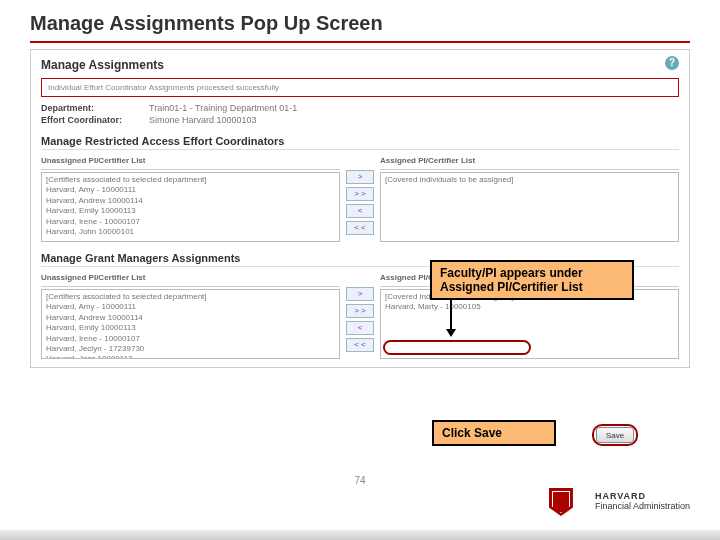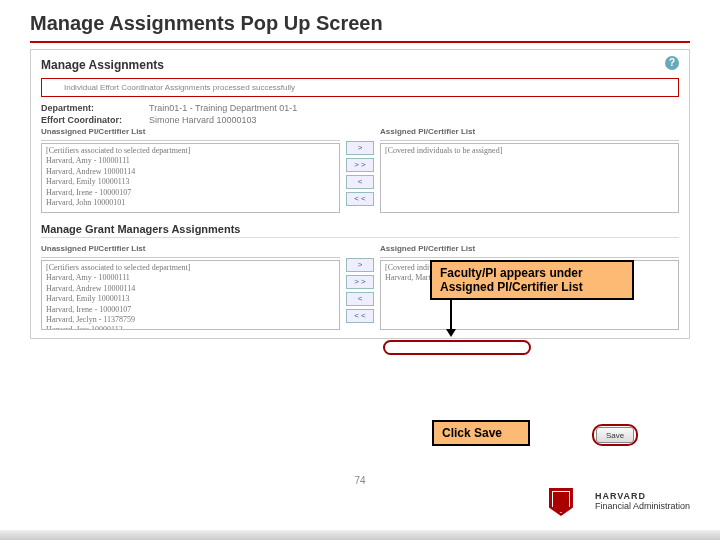--- a/index.html
+++ b/index.html
@@ -2,38 +2,38 @@
 <html><head>
 <meta charset="utf-8">
 <style>
   * { box-sizing: border-box; margin: 0; padding: 0; }
   body { width: 720px; height: 540px; background: #fff; font-family: Arial, sans-serif; position: relative; overflow: hidden; }
   .slide-title { font-size: 20px; font-weight: bold; color: #333; padding: 12px 0 6px 30px; }
   .title-underline { height: 2px; background: #b00; margin: 0 30px 6px 30px; }
   .popup { margin: 0 30px; border: 1px solid #ccc; background: #fff; font-size: 9px; color: #555; position: relative; padding: 6px 10px 8px 10px; }
   .popup-title { font-weight: bold; font-size: 12px; color: #333; padding: 2px 0 6px 0; }
   .help-icon { position: absolute; top: 6px; right: 10px; width: 14px; height: 14px; border-radius: 50%; background: #6ab; color: #fff; font-size: 10px; text-align: center; line-height: 14px; font-weight: bold; }
-  .status-box { border: 1px solid #b00; background: #fff; padding: 4px 22px; margin-bottom: 6px; font-size: 8px; color: #888; filter: blur(0.4px); }
+  .status-box { border: 1px solid #b00; background: #fff; padding: 4px 6px; margin-bottom: 6px; font-size: 8px; color: #888; filter: blur(0.4px); }
   .info-row { display: flex; gap: 18px; margin: 2px 0; }
   .info-label { font-weight: bold; color: #444; min-width: 90px; }
   .info-val { color: #777; filter: blur(0.5px); }
   .section-head { font-weight: bold; color: #333; font-size: 11px; margin: 10px 0 6px 0; border-bottom: 1px solid #ddd; padding-bottom: 2px; }
   .dual-list { display: flex; align-items: flex-start; gap: 6px; }
   .list-col { flex: 1; }
   .list-label { font-weight: bold; color: #666; font-size: 8px; border-bottom: 1px solid #ccc; padding-bottom: 4px; margin-bottom: 2px; filter: blur(0.3px); }
-  .list-box { border: 1px solid #bbb; background: #fff; height: 70px; overflow-y: scroll; padding: 2px 4px; font-size: 8px; color: #777; line-height: 1.3; font-family: Liberation Serif, serif; }
+  .list-box { border: 1px solid #bbb; background: #fff; height: 70px; overflow-y: scroll; padding: 2px 4px; font-size: 8px; color: #777; line-height: 1.3; }
   .list-box div { white-space: nowrap; filter: blur(0.4px); }
   .list-box::-webkit-scrollbar { width: 10px; }
   .list-box::-webkit-scrollbar-track { background: #eee; border-left: 1px solid #ccc; }
   .list-box::-webkit-scrollbar-thumb { background: #bbb; }
   .move-col { display: flex; flex-direction: column; gap: 3px; padding-top: 14px; }
   .move-btn { width: 28px; height: 14px; border: 1px solid #9bb; background: #eef; font-size: 8px; color: #366; text-align: center; line-height: 12px; cursor: pointer; }
   .callout { position: absolute; background: #fdba74; border: 2px solid #000; padding: 4px 8px; font-weight: bold; font-size: 12px; color: #000; z-index: 5; }
   .callout-1 { top: 260px; left: 430px; width: 204px; }
-  .callout-2 { top: 420px; left: 432px; width: 98px; }
+  .callout-2 { top: 420px; left: 432px; width: 124px; }
   .arrow-line { position: absolute; z-index: 4; }
   .arrow-1 { top: 297px; left: 450px; width: 2px; height: 34px; background: #000; }
   .arrow-1::after { content: ""; position: absolute; bottom: -6px; left: -4px; border-left: 5px solid transparent; border-right: 5px solid transparent; border-top: 8px solid #000; }
   .circle-highlight { position: absolute; border: 2px solid #900; border-radius: 10px; z-index: 3; }
   .circle-row { top: 340px; left: 383px; width: 148px; height: 15px; }
   .circle-save { top: 424px; left: 592px; width: 46px; height: 22px; }
   .save-btn { position: absolute; top: 427px; left: 596px; width: 38px; height: 16px; border: 1px solid #888; border-radius: 3px; background: linear-gradient(#fafafa,#ddd); font-size: 8px; text-align: center; line-height: 15px; color: #333; z-index: 2; }
   .page-num { position: absolute; top: 475px; left: 0; width: 720px; text-align: center; font-size: 10px; color: #888; }
   .footer-logo { position: absolute; bottom: 24px; right: 30px; display: flex; align-items: center; gap: 22px; }
   .shield { width: 24px; height: 28px; background: #a00; position: relative; clip-path: polygon(0 0,100% 0,100% 70%,50% 100%,0 70%); }
@@ -55,20 +55,21 @@
 
   <div class="info-row">
     <span class="info-label">Department:</span>
     <span class="info-val">Train01-1 - Training Department 01-1</span>
   </div>
   <div class="info-row">
     <span class="info-label">Effort Coordinator:</span>
     <span class="info-val">Simone Harvard   10000103</span>
   </div>
 
+  <div class="section-head">Manage Restricted Access Effort Coordinators</div>
   <div class="dual-list">
     <div class="list-col">
       <div class="list-label">Unassigned PI/Certifier List</div>
       <div class="list-box" id="r-un">
           <div>[Certifiers associated to selected department]</div>
           <div>Harvard, Amy - 10000111</div>
           <div>Harvard, Andrew   10000114</div>
           <div>Harvard, Emily   10000113</div>
           <div>Harvard, Irene - 10000107</div>
           <div>Harvard, John   10000101</div>
@@ -91,21 +92,21 @@
   <div class="section-head">Manage Grant Managers Assignments</div>
   <div class="dual-list">
     <div class="list-col">
       <div class="list-label">Unassigned PI/Certifier List</div>
       <div class="list-box" id="g-un">
           <div>[Certifiers associated to selected department]</div>
           <div>Harvard, Amy - 10000111</div>
           <div>Harvard, Andrew   10000114</div>
           <div>Harvard, Emily   10000113</div>
           <div>Harvard, Irene - 10000107</div>
-          <div>Harvard, Jeclyn - 11378759</div>
+          <div>Harvard, Jeclyn - 17239730</div>
           <div>Harvard, Jess   10000112</div>
         </div>
     </div>
     <div class="move-col">
       <div class="move-btn">&gt;</div>
       <div class="move-btn">&gt; &gt;</div>
       <div class="move-btn">&lt;</div>
       <div class="move-btn">&lt; &lt;</div>
     </div>
     <div class="list-col">

